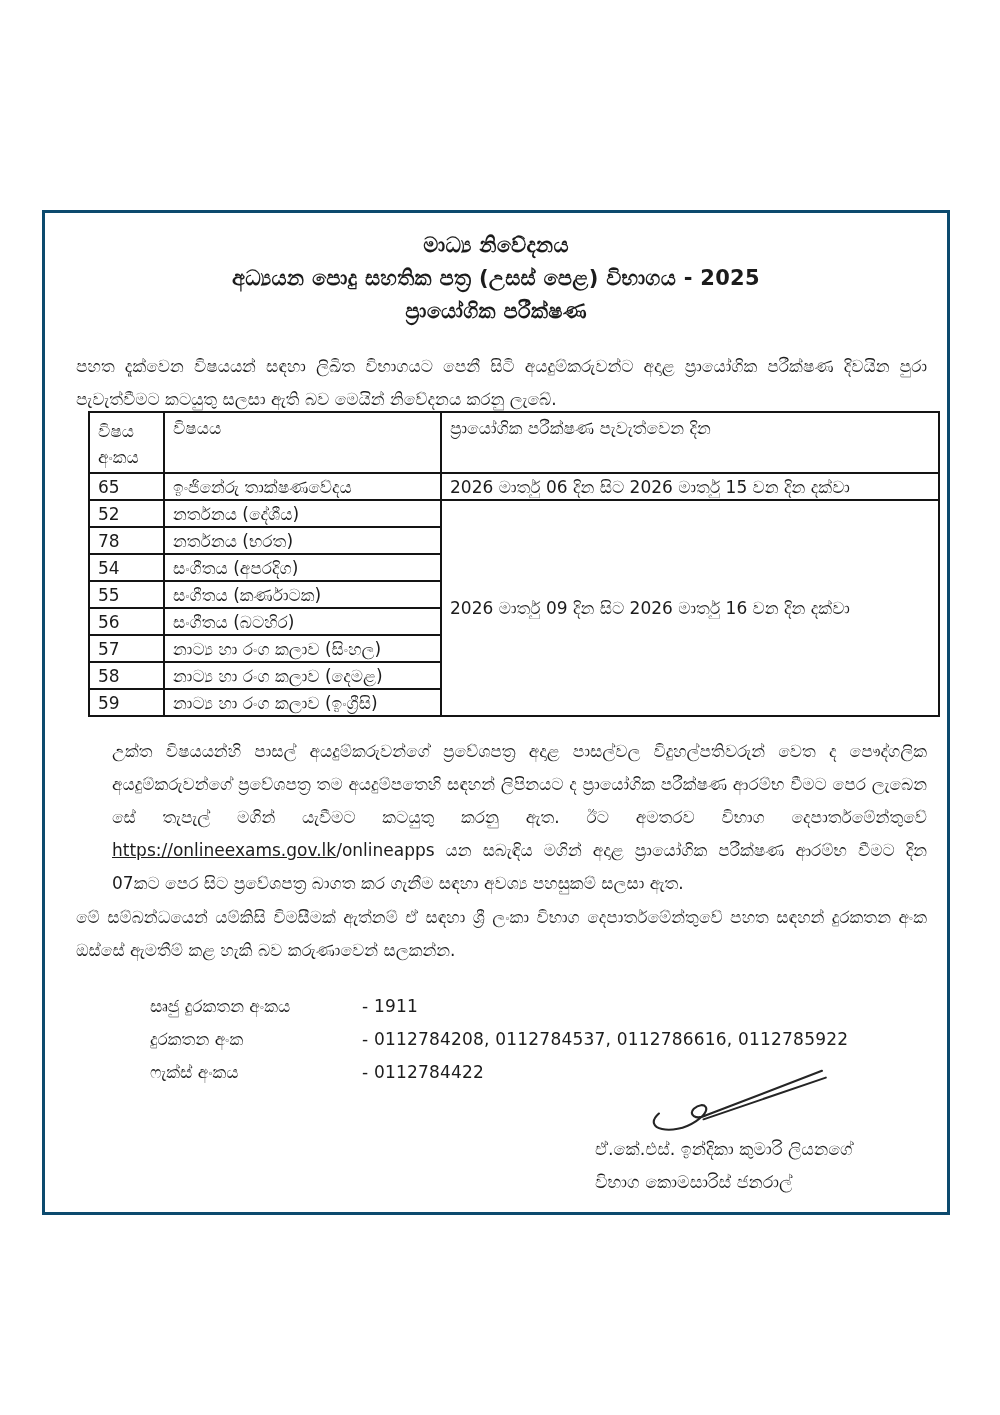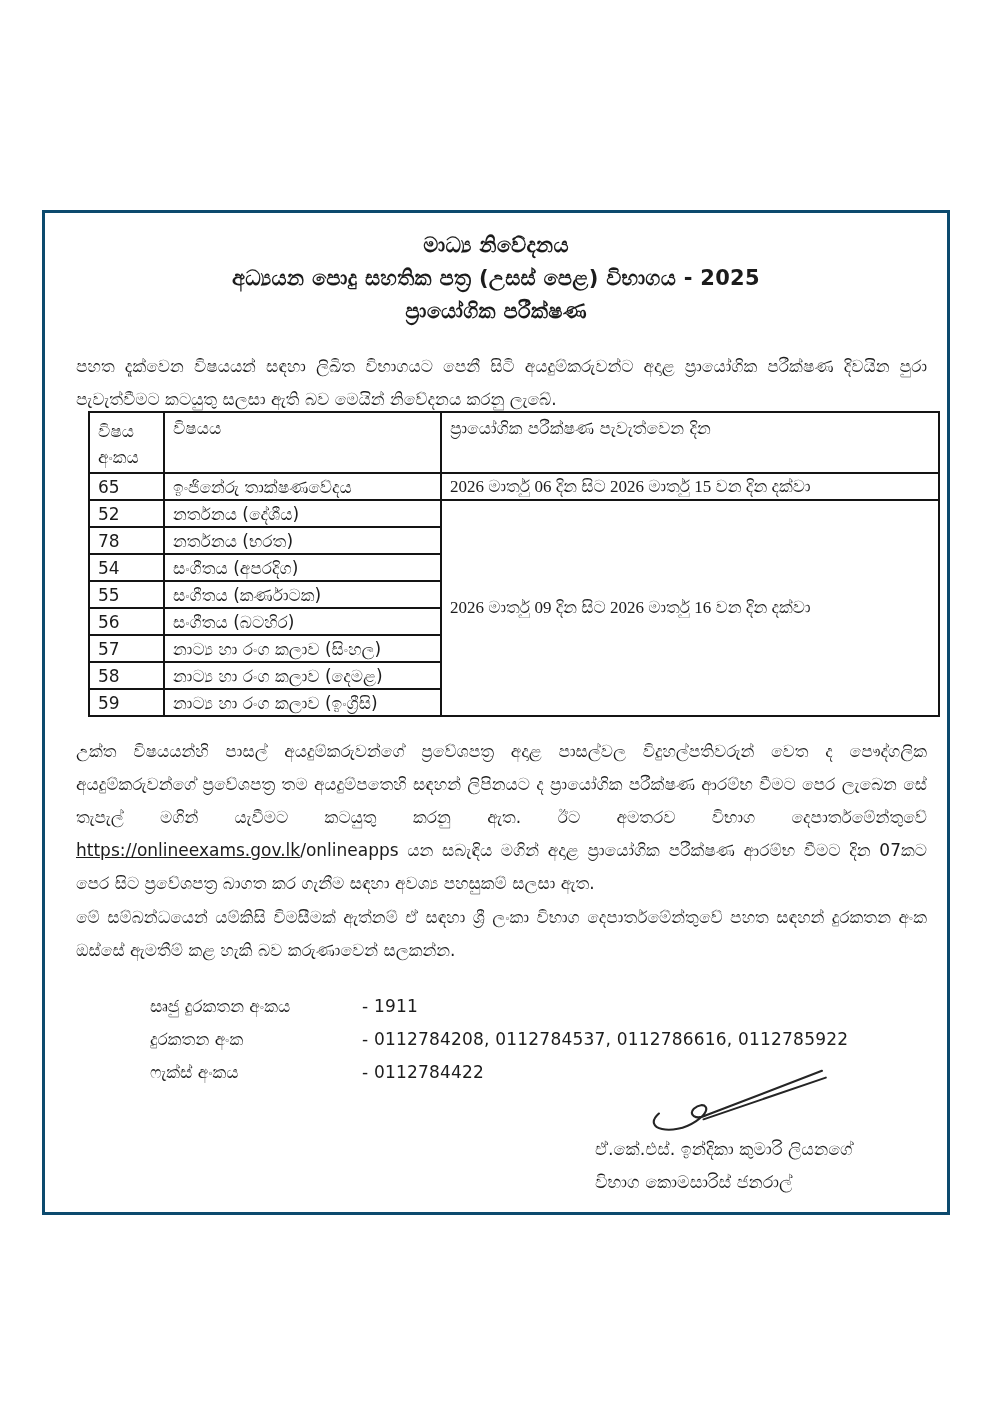--- a/index.html
+++ b/index.html
@@ -45,21 +45,21 @@
   }
   .para {
     position: absolute;
     left: 31px;
     right: 20px;
     font-size: 17px;
     line-height: 33px;
     text-align: justify;
   }
   .para1 { top: 119px; margin-top: 18px; }
-  .para2 { top: 522px; }
+  .para2 { top: 522px; margin-left: 36px; }
   .para3 { top: 688px; }
   .para a {
     color: #1c1c1c;
     text-decoration: underline;
   }
   table.subjects {
     position: absolute;
     left: 43px;
     top: 198px;
     width: 850px;
@@ -81,21 +81,21 @@
     padding-top: 5px;
   }
   col.c1 { width: 75px; }
   col.c2 { width: 277px; }
   col.c3 { width: 498px; }
   .hdr-two-line { line-height: 26px; }
   tr.header-row { height: 58px; }
   tr.data-row { height: 27px; }
   td.subj-no { font-size: 18px; padding-left: 10px; border-radius: 10px; }
   td.subj-name { padding-left: 12px; }
-  td.date-cell { font-size: 17.5px; font-family: Liberation Serif, serif; }
+  td.date-cell { font-size: 17.5px; }
   td.merged-date {
     text-align: center;
     vertical-align: middle;
     white-space: normal;
   }
   .contacts {
     position: absolute;
     left: 105px;
     top: 764px;
     font-size: 17px;

